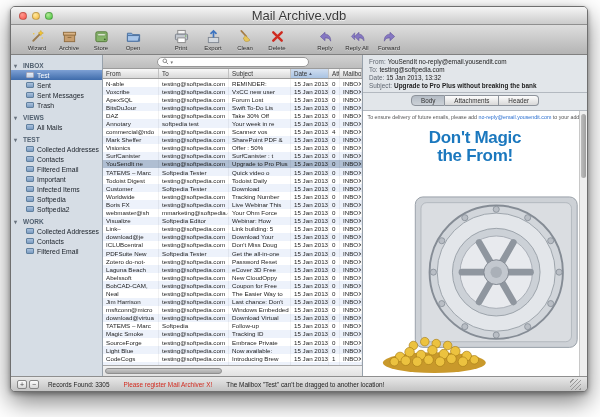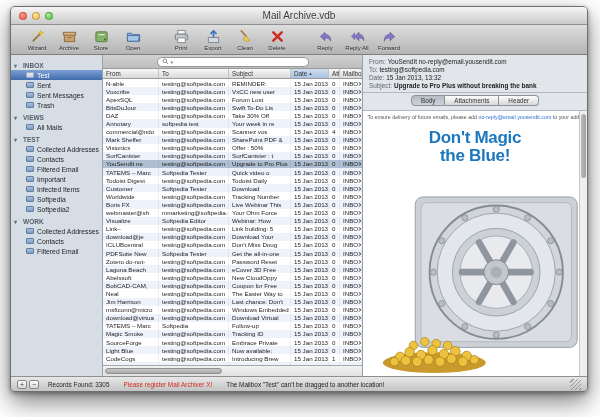--- a/index.html
+++ b/index.html
@@ -14,21 +14,21 @@
 
   
   .titlebar { height:18px; background:linear-gradient(#f5f5f5,#cbcbcb);
               border-bottom:1px solid #8f8f8f; position:relative; display:flex;
               align-items:center; justify-content:center; flex:0 0 auto; }
   .lights { position:absolute; left:8px; top:0; height:100%; display:flex; align-items:center; gap:5px; }
   .light { width:8px; height:8px; border-radius:50%; border:1px solid rgba(0,0,0,.22); }
   .light.red    { background:radial-gradient(circle at 35% 30%, #ff9a90,#f95349); }
   .light.yellow { background:radial-gradient(circle at 35% 30%, #ffe9a0,#f5b73d); }
   .light.green  { background:radial-gradient(circle at 35% 30%, #b4eb97,#45c43e); }
-  .title { font-size:10px; color:#3a3a3a; text-shadow:0 1px 0 rgba(255,255,255,.7);text-align:center; }
+  .title { font-size:13px; color:#3a3a3a; text-shadow:0 1px 0 rgba(255,255,255,.7);text-align:center; }
 
   
   .toolbar { height:30px; background:linear-gradient(#dedede,#b4b4b4);
              border-bottom:1px solid #808080; display:flex; align-items:center;
              padding:0 12px; flex:0 0 auto; }
   .tb-group { display:flex; gap:4px; margin-right:20px; }
   .tb-btn { display:flex; flex-direction:column; align-items:center; min-width:28px; padding:1px 2px 0; }
   .tb-icon { width:16px; height:15px; display:flex; align-items:center; justify-content:center; }
   .tb-icon svg { width:15px; height:15px; display:block; }
   .tb-label { font-size:6px; color:#2b2b2b; margin-top:1px; white-space:nowrap;
@@ -684,21 +684,21 @@
             <div class="seg selected">Body</div>
             <div class="seg">Attachments</div>
             <div class="seg">Header</div>
           </div>
         <div class="pbody">
           <div class="notice">
             <span>To ensure delivery of future emails, please add </span><span class="link">no-reply@email.yousendit.com</span><span> to your address book.</span>
           </div>
           <div class="headline">
             <div>Don't Magic</div>
-            <div>the Blue!</div>
+            <div>the From!</div>
           </div>
           <div class="vault">
             <svg viewBox="0 0 210 190" width="200" height="181">
               <rect x="36" y="2" width="170" height="158" rx="8" fill="#cdd1d6" stroke="#979ea6"></rect>
               <rect x="42" y="8" width="158" height="146" rx="6" fill="#dadde1" stroke="#aab0b7" stroke-width="0.8"></rect>
               <circle cx="121" cy="81" r="70" fill="#d2d6db" stroke="#858c95" stroke-width="2"></circle>
               <circle cx="121" cy="81" r="62" fill="#e3e6ea" stroke="#9aa1a9"></circle>
               <g fill="#b9bec5" stroke="#848b94" stroke-width="0.8">
                 <circle cx="187" cy="81" r="3.2"></circle>
                   <circle cx="178.2" cy="48" r="3.2"></circle>

